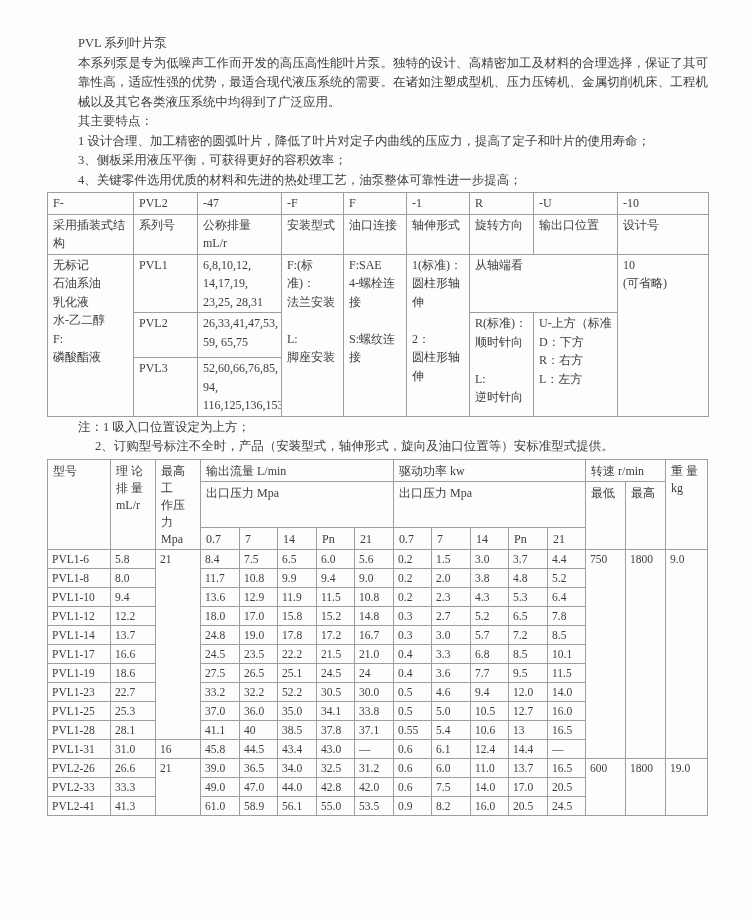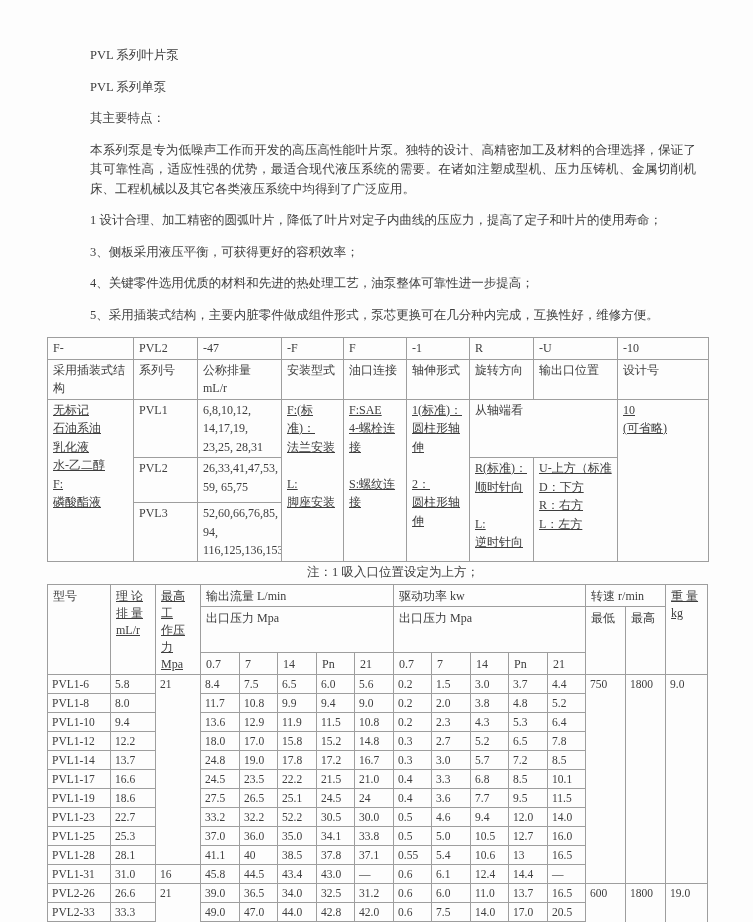--- a/index.html
+++ b/index.html
@@ -3,50 +3,48 @@
 <meta charset="utf-8">
 <style>
   html,body{margin:0;padding:0;}
   body{
     width:753px;height:922px;background:#fdfdfd;
     font-family:"Liberation Serif","DejaVu Serif",serif;
     color:#3d3d3d;overflow:hidden;
   }
   .page{width:753px;height:922px;box-sizing:border-box;padding:34px 45px 0 47px;}
   .text-block{padding-left:31px;font-size:12.5px;line-height:19.5px;}
-  .text-block p{margin:12px;text-align:justify;}
+  .text-block p{margin:0;text-align:justify;}
   .notes{padding-left:31px;font-size:12.5px;line-height:19.5px;margin:1px 0 2px 0;}
-  .notes p{margin:0;text-align:center;}
+  .notes p{margin:0;}
   .notes .indent{padding-left:17px;}
   table{border-collapse:collapse;table-layout:fixed;width:661px;}
   td,th{border:1px solid #9e9e9e;font-weight:normal;text-align:left;
         vertical-align:top;padding:1px 4px;overflow:hidden;}
-  .ml{white-space:pre-line;text-decoration:underline;}
+  .ml{white-space:pre-line;}
   
   .model-table{font-size:12px;line-height:18.5px;margin:2px 0 1px 0;}
   .model-table td{padding:1px 5px;}
   
   .spec-table{font-size:11.5px;line-height:18px;}
   .spec-table th{font-size:12px;line-height:17px;padding:3px 5px 1px 5px;}
   .spec-table td{padding:0 4px;height:18px;}
 </style>
 </head>
 <body>
 
 <div class="page">
 
   <div class="text-block">
     <p>PVL 系列叶片泵</p>
-    <p>PVL 系列单泵</p>
+    <p>本系列泵是专为低噪声工作而开发的高压高性能叶片泵。独特的设计、高精密加工及材料的合理选择，保证了其可靠性高，适应性强的优势，最适合现代液压系统的需要。在诸如注塑成型机、压力压铸机、金属切削机床、工程机械以及其它各类液压系统中均得到了广泛应用。</p>
     <p>其主要特点：</p>
-    <p>本系列泵是专为低噪声工作而开发的高压高性能叶片泵。独特的设计、高精密加工及材料的合理选择，保证了其可靠性高，适应性强的优势，最适合现代液压系统的需要。在诸如注塑成型机、压力压铸机、金属切削机床、工程机械以及其它各类液压系统中均得到了广泛应用。</p>
     <p>1 设计合理、加工精密的圆弧叶片，降低了叶片对定子内曲线的压应力，提高了定子和叶片的使用寿命；</p>
     <p>3、侧板采用液压平衡，可获得更好的容积效率；</p>
     <p>4、关键零件选用优质的材料和先进的热处理工艺，油泵整体可靠性进一步提高；</p>
-    <p>5、采用插装式结构，主要内脏零件做成组件形式，泵芯更换可在几分种内完成，互换性好，维修方便。</p>
   </div>
 
   <table class="model-table">
     <colgroup>
       <col style="width:86px">
         <col style="width:64px">
         <col style="width:84px">
       <col style="width:62px">
         <col style="width:63px">
         <col style="width:63px">
@@ -119,20 +117,21 @@
     </tr>
     <tr>
       <td style="height:46px">PVL3</td>
       <td>52,60,66,76,85, 94, 116,125,136,153</td>
     </tr>
   </tbody>
     </table>
 
   <div class="notes">
     <p>注：1 吸入口位置设定为上方；</p>
+    <p class="indent">2、订购型号标注不全时，产品（安装型式，轴伸形式，旋向及油口位置等）安标准型式提供。</p>
   </div>
 
   <table class="spec-table">
     <colgroup>
       <col style="width:63px">
         <col style="width:45px">
         <col style="width:45px">
       <col style="width:39px">
         <col style="width:38px">
         <col style="width:39px">

